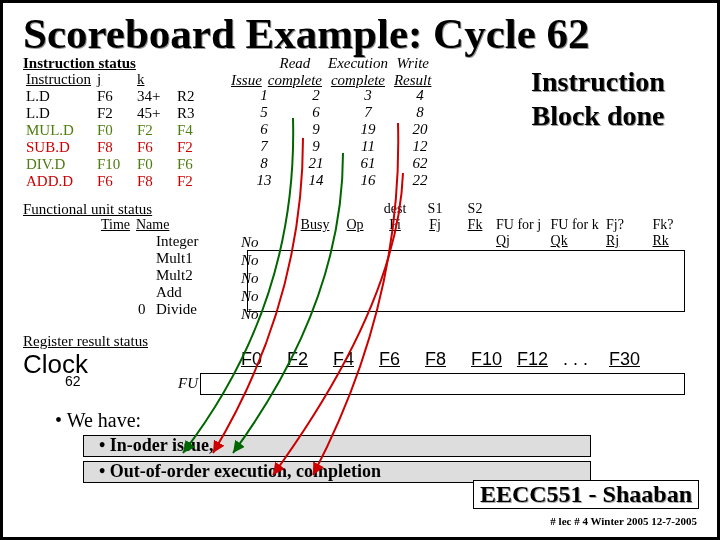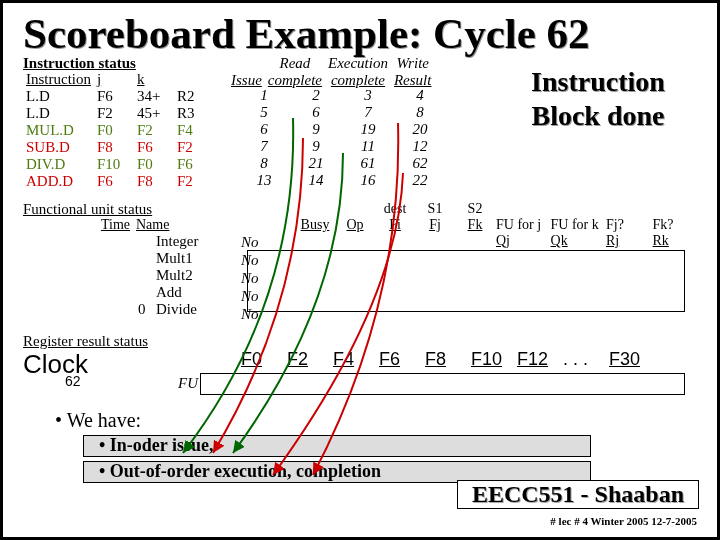--- a/index.html
+++ b/index.html
@@ -180,21 +180,21 @@
   .sb1 { top: 380px; }
   .sb2 { top: 406px; }
   .footer1 {
     position: absolute;
     bottom: 28px;
     right: 18px;
     font-size: 24px;
     font-weight: bold;
     text-shadow: 1px 1px 0 #aaa;
     border: 1px solid #000;
-    padding: 0 14px;
+    padding: 0 6px;
     background: #fff;
   }
   .footer2 {
     position: absolute;
     bottom: 10px;
     right: 20px;
     font-size: 11px;
     font-weight: bold;
   }
   .green { color: #4d7c0f; }

